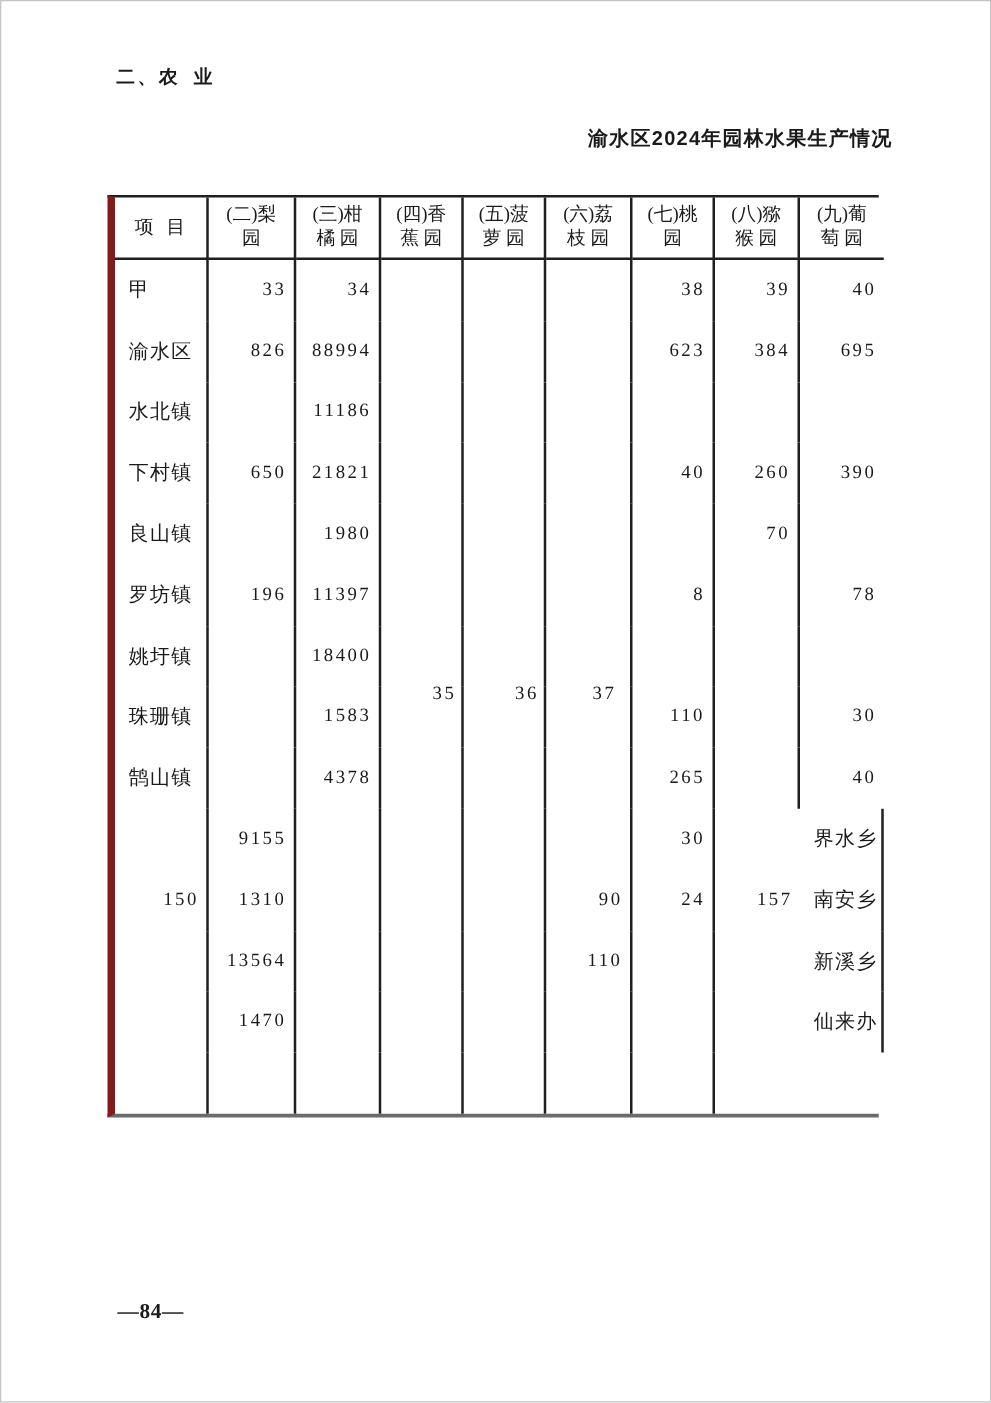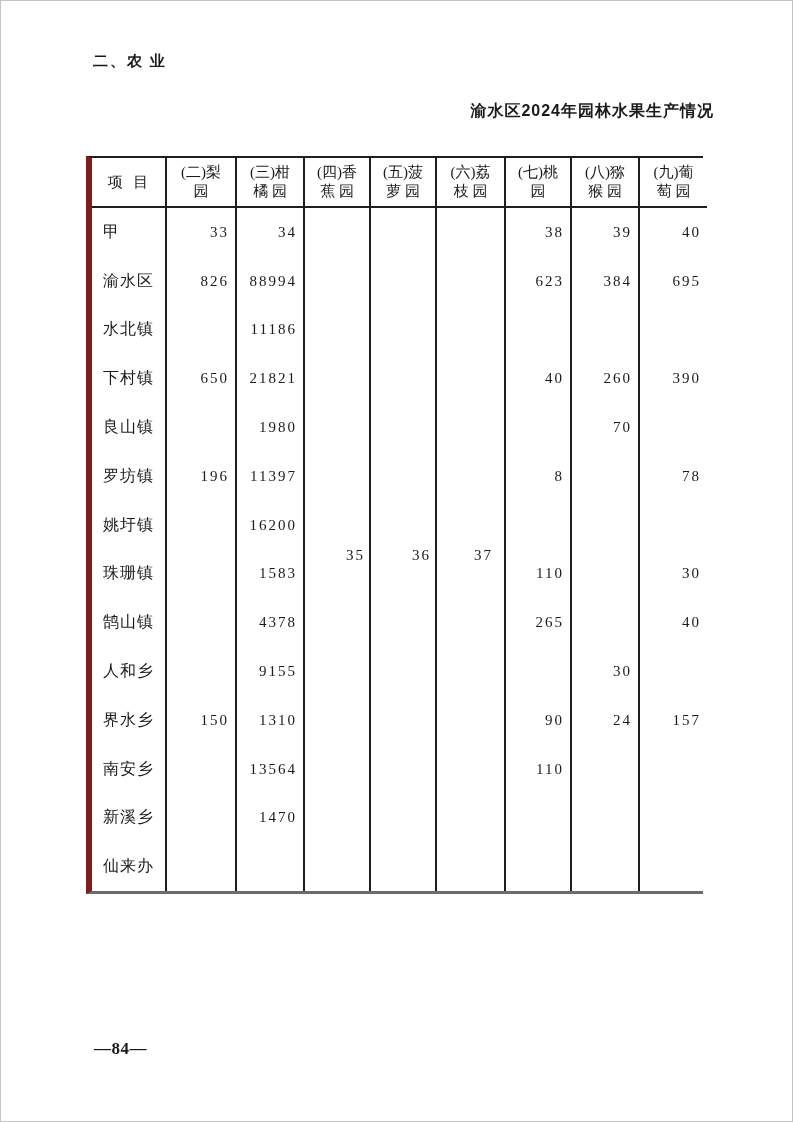--- a/index.html
+++ b/index.html
@@ -6,21 +6,21 @@
   body{
     width:793px;height:1122px;position:relative;background:#e9e9e9;
     font-family:"Liberation Serif","DejaVu Serif",serif;color:#1a1a1a;
   }
   .page{
     position:absolute;left:0;top:0;width:793px;height:1122px;
     background:#ffffff;border:1px solid #c4c4c4;box-sizing:border-box;
   }
   .section-header{
     position:absolute;left:92px;top:51px;
-    font-family:Liberation Serif, serif;
+    font-family:Liberation Mono, monospace;
     font-weight:bold;font-size:15px;letter-spacing:2px;white-space:pre;
   }
   .doc-title{
     position:absolute;top:100px;right:78px;
     font-family:"Liberation Sans","DejaVu Sans",sans-serif;
     font-weight:bold;font-size:16px;letter-spacing:1px;white-space:nowrap;
   }
   .stat-table{
     position:absolute;left:85px;top:155px;width:617px;height:738px;
     display:grid;box-sizing:border-box;
@@ -128,21 +128,21 @@
       <div class="cell data">196</div>
       <div class="cell data">11397</div>
       <div class="cell data"></div>
       <div class="cell data"></div>
       <div class="cell data"></div>
       <div class="cell data">8</div>
       <div class="cell data"></div>
       <div class="cell data last-col">78</div>
       <div class="cell row-label">姚圩镇</div>
       <div class="cell data"></div>
-      <div class="cell data">16200</div>
+      <div class="cell data">18400</div>
       <div class="cell data"></div>
       <div class="cell data"></div>
       <div class="cell data"></div>
       <div class="cell data"></div>
       <div class="cell data"></div>
       <div class="cell data last-col"></div>
       <div class="cell row-label">珠珊镇</div>
       <div class="cell data"></div>
       <div class="cell data">1583</div>
       <div class="cell data"></div>
@@ -153,21 +153,20 @@
       <div class="cell data last-col">30</div>
       <div class="cell row-label">鹄山镇</div>
       <div class="cell data"></div>
       <div class="cell data">4378</div>
       <div class="cell data"></div>
       <div class="cell data"></div>
       <div class="cell data"></div>
       <div class="cell data">265</div>
       <div class="cell data"></div>
       <div class="cell data last-col">40</div>
-      <div class="cell row-label">人和乡</div>
       <div class="cell data"></div>
       <div class="cell data">9155</div>
       <div class="cell data"></div>
       <div class="cell data"></div>
       <div class="cell data"></div>
       <div class="cell data"></div>
       <div class="cell data">30</div>
       <div class="cell data last-col"></div>
       <div class="cell row-label">界水乡</div>
       <div class="cell data">150</div>

